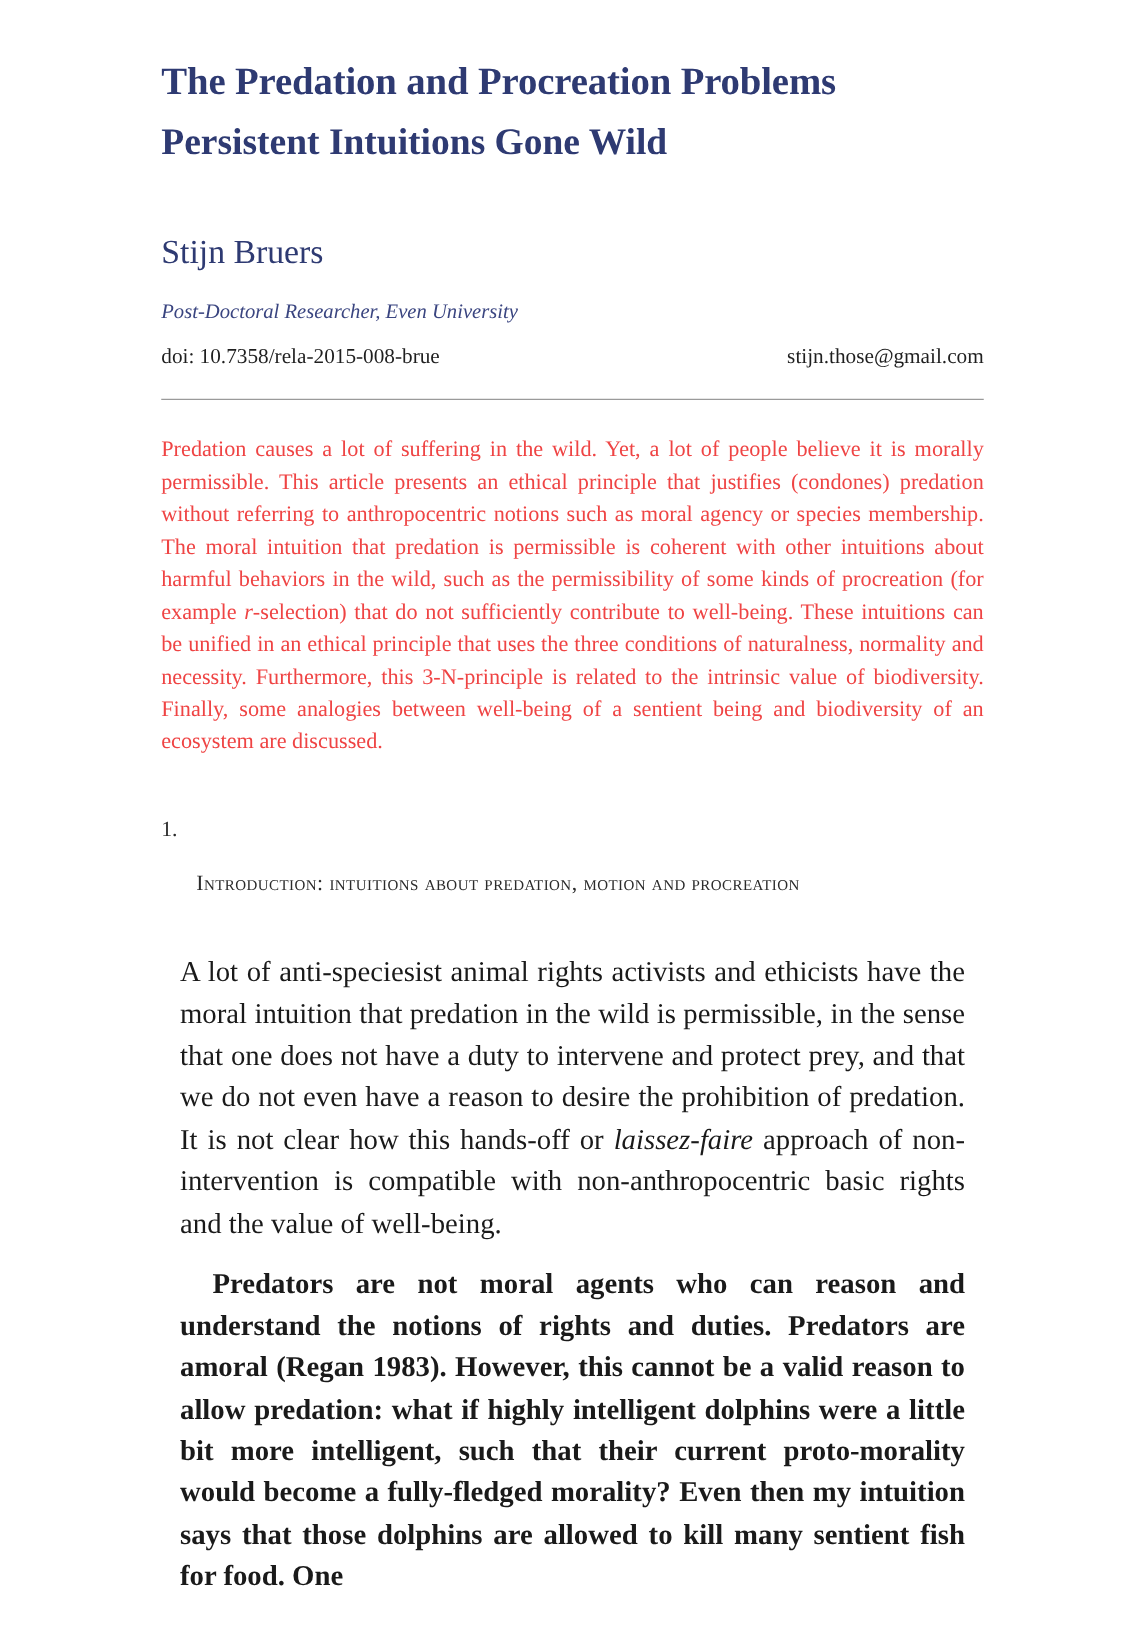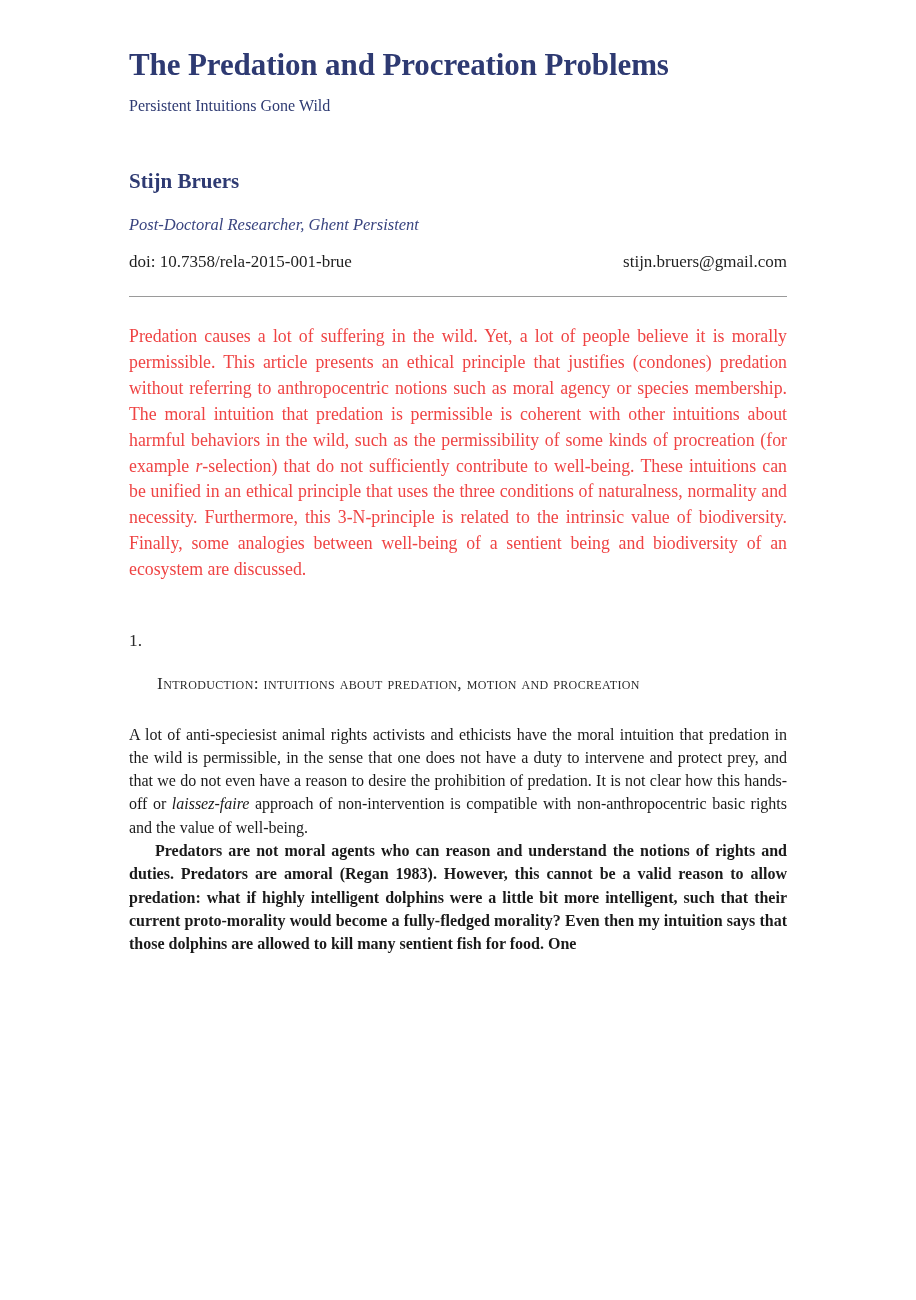--- a/index.html
+++ b/index.html
@@ -27,32 +27,32 @@
   .title {
     font-size: 31px;
     font-weight: bold;
     color: #2e3a72;
     line-height: 1.12;
     margin: 0;
     padding-top: 48px;
     letter-spacing: -0.1px;
   }
   .subtitle {
-    font-size: 16px;
-    font-weight: normal;
+    font-size: 30px;
+    font-weight: bold;
     color: #2e3a72;
     line-height: 1.15;
     margin: 0;
     padding-top: 14px;
   }
 
   
   .author-name {
-    font-size: 21px;
-    font-weight: bold;
+    font-size: 27px;
+    font-weight: normal;
     color: #2e3a72;
     margin: 0;
     padding-top: 54px;
     line-height: 1.2;
   }
   .affiliation {
     font-size: 16.5px;
     font-style: italic;
     color: #3a4580;
     margin: 0;
@@ -108,48 +108,48 @@
   }
   .section-title {
     flex: 1 1 auto;
     font-variant: small-caps;
     letter-spacing: 0.35px;
     margin-top: 43px;
   }
 
   
   .body-p {
-    font-size: 16px;
+    font-size: 23px;
     line-height: 1.455;
     text-align: justify;
     text-justify: inter-word;
-    margin: 0;
+    margin: 15px;
     color: #1a1a1a;
   }
   .body-p.first { padding-top: 27px; }
   .body-p.indented { text-indent: 26px; font-weight: bold; }
 
   i { font-style: italic; }
 </style>
 </head>
 <body>
 
 <div class="page">
 
   <h1 class="title">The Predation and Procreation Problems</h1>
 
   <h2 class="subtitle">Persistent Intuitions Gone Wild</h2>
 
   <div class="author-name">Stijn Bruers</div>
 
-  <div class="affiliation">Post-Doctoral Researcher, Ghent Persistent</div>
+  <div class="affiliation">Post-Doctoral Researcher, Even University</div>
 
   <div class="meta-row">
-    <span class="meta-doi">doi: 10.7358/rela-2015-001-brue</span>
-    <span class="meta-email">stijn.bruers@gmail.com</span>
+    <span class="meta-doi">doi: 10.7358/rela-2015-008-brue</span>
+    <span class="meta-email">stijn.those@gmail.com</span>
   </div>
 
   <hr class="rule">
 
   <p class="abstract"><span>Predation causes a lot of suffering in the wild. Yet, a lot of people believe it is morally permissible. This article presents an ethical principle that justifies (condones) predation without referring to anthropocentric notions such as moral agency or species membership. The moral intuition that predation is permissible is coherent with other intuitions about harmful behaviors in the wild, such as the permissibility of some kinds of procreation (for example </span><i>r</i><span>-selection) that do not sufficiently contribute to well-being. These intuitions can be unified in an ethical principle that uses the three conditions of naturalness, normality and necessity. Furthermore, this 3-N-principle is related to the intrinsic value of biodiversity. Finally, some analogies between well-being of a sentient being and biodiversity of an ecosystem are discussed.</span></p>
 
   <div class="section-heading">
     <span class="section-num">1.</span>
     <span class="section-title">Introduction: intuitions about predation, motion and procreation</span>
   </div>

